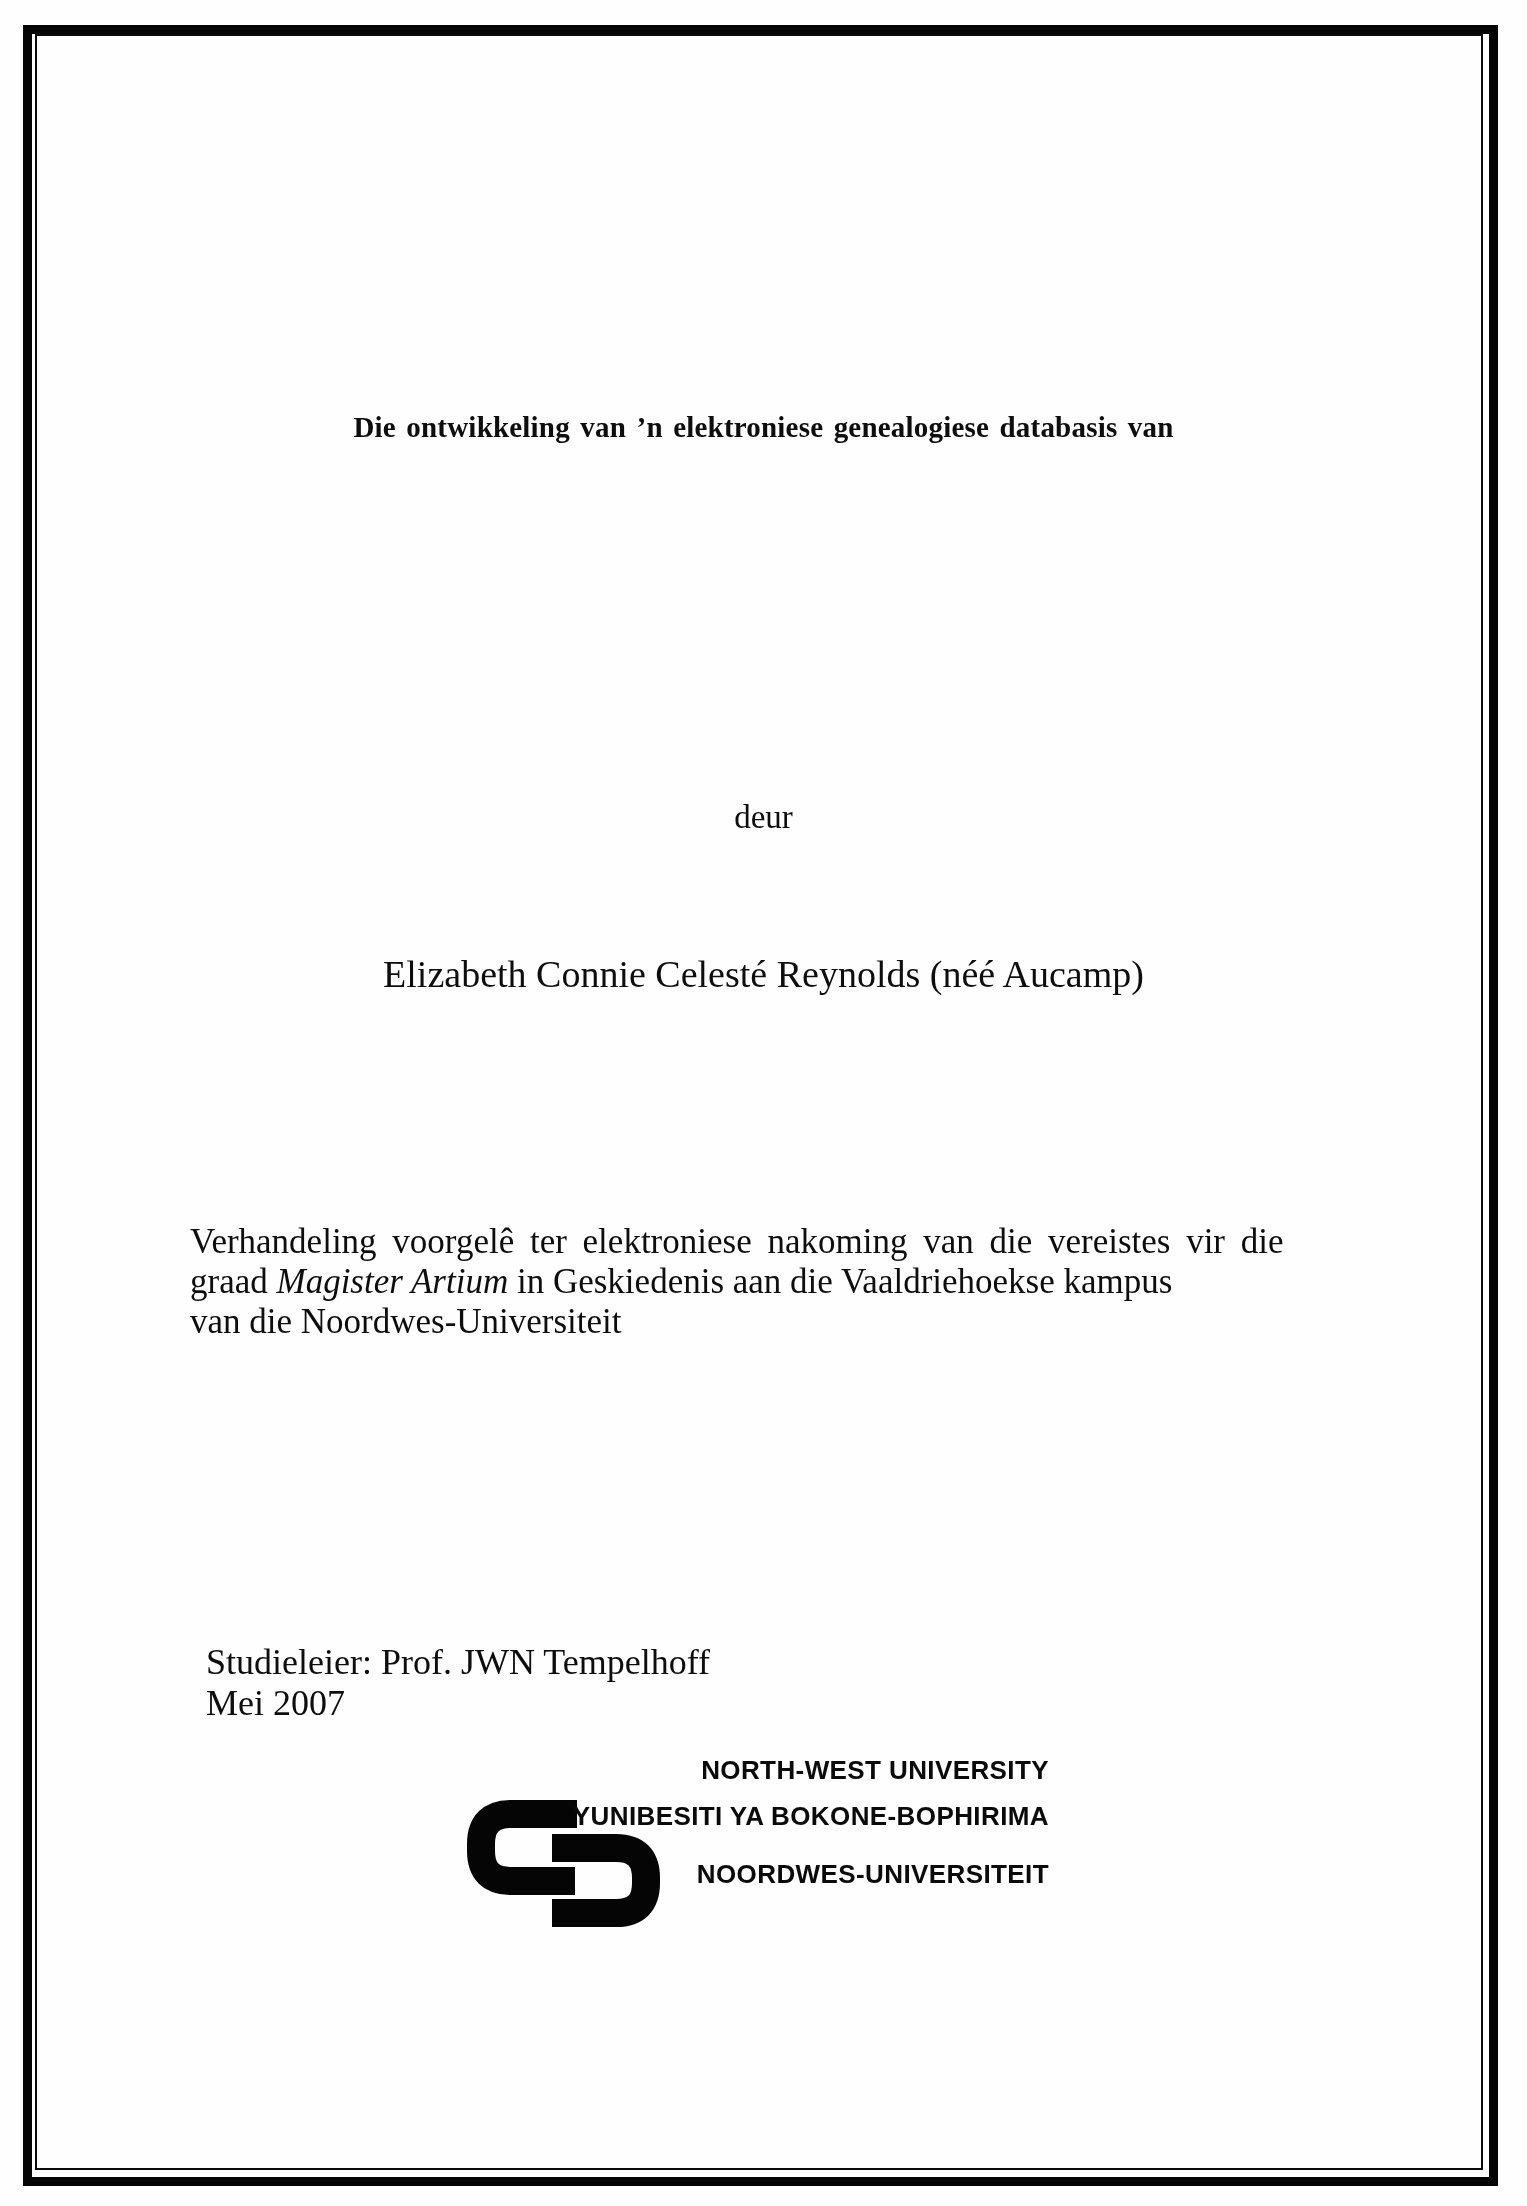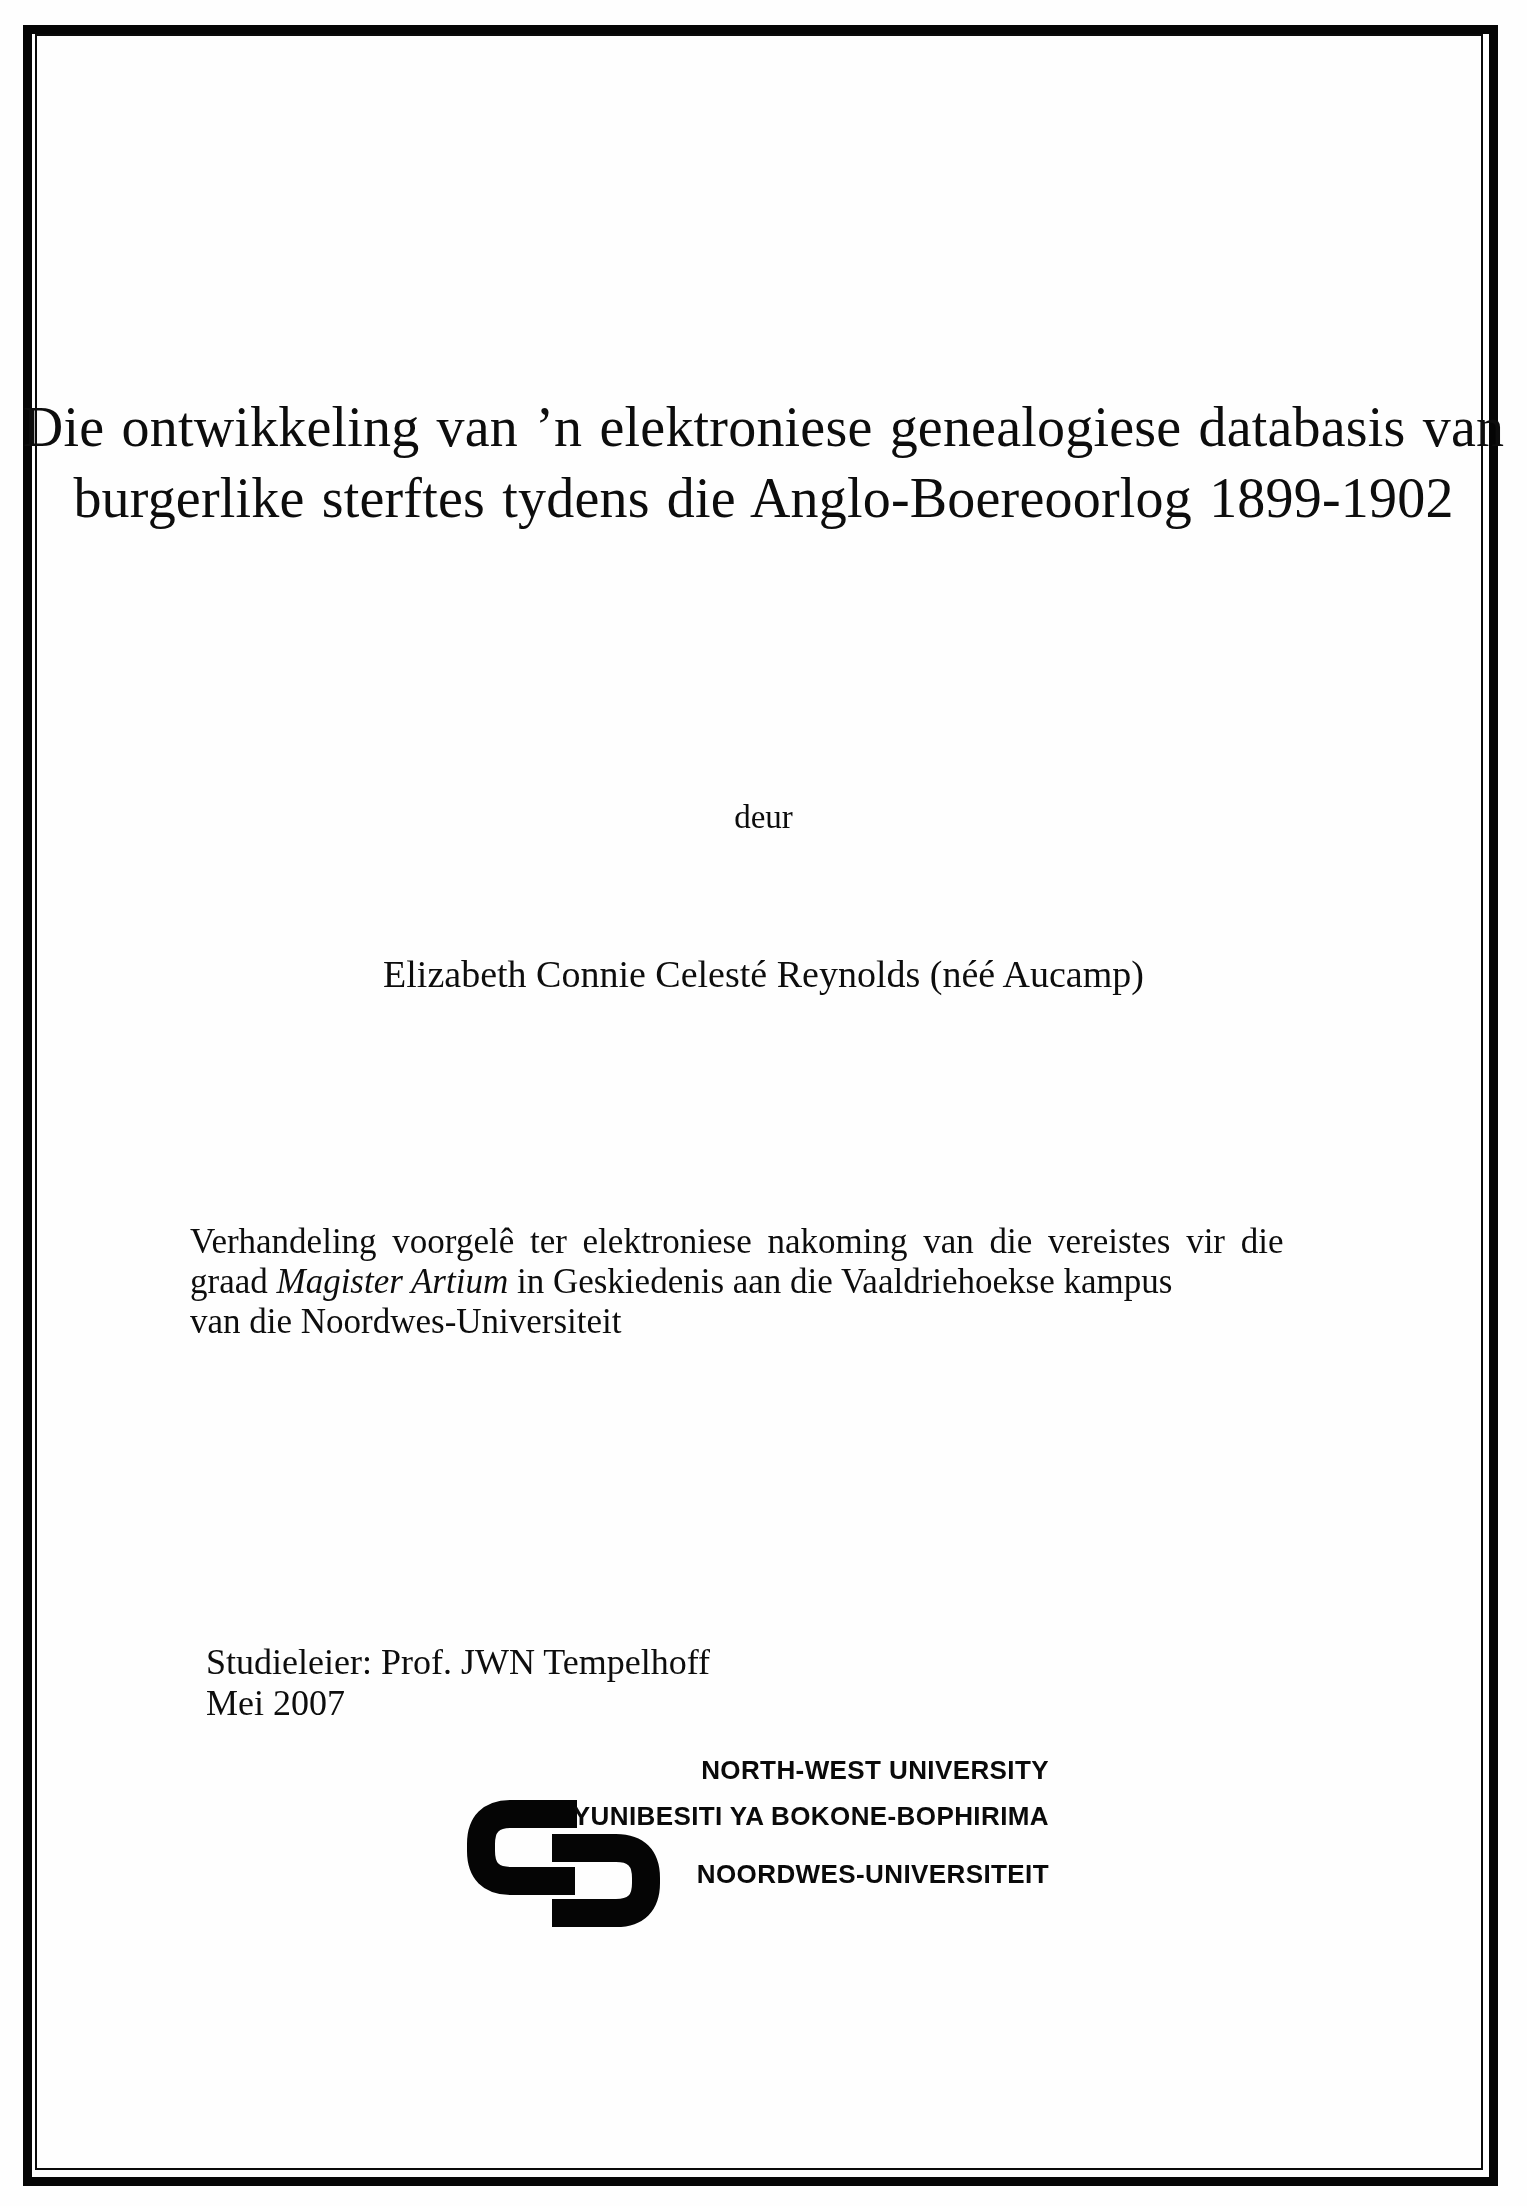--- a/index.html
+++ b/index.html
@@ -32,24 +32,25 @@
     width: 1448px; height: 2136px;
     border: 2px solid #0a0a0a;
     box-sizing: border-box;
   }
   .abs { position: absolute; }
   .centered { left: 0; right: 0; text-align: center; }
   .nowrap { white-space: nowrap; }
 
   .thesis-title {
     top: 392px;
-    font-size: 56px;
+    font-size: 29px;
     line-height: 71px;
     word-spacing: 3px;
     letter-spacing: 0.2px;
+    font-weight: bold;
   }
   .byline {
     top: 796px;
     font-size: 33px;
     line-height: 43px;
   }
   .author {
     top: 950px;
     font-size: 38px;
     line-height: 49px;
@@ -94,21 +95,20 @@
 </head>
 <body>
 
 <div class="page">
 
   <div class="frame-outer"></div>
   <div class="frame-inner"></div>
 
   <div class="abs centered thesis-title">
     <div class="nowrap">Die ontwikkeling van ’n elektroniese genealogiese databasis van</div>
-    <div class="nowrap">burgerlike sterftes tydens die Anglo-Boereoorlog 1899-1902</div>
   </div>
 
   <div class="abs centered author nowrap">Elizabeth Connie Celesté Reynolds (néé Aucamp)</div>
 
   <div class="abs centered byline">deur</div>
 
   <div class="abs statement">
     <div class="nowrap justified-line">Verhandeling voorgelê ter elektroniese nakoming van die vereistes vir die</div>
     <div class="nowrap"><span>graad </span><span class="italic">Magister Artium</span><span> in Geskiedenis aan die Vaaldriehoekse kampus</span></div>
     <div class="nowrap">van die Noordwes-Universiteit</div>

